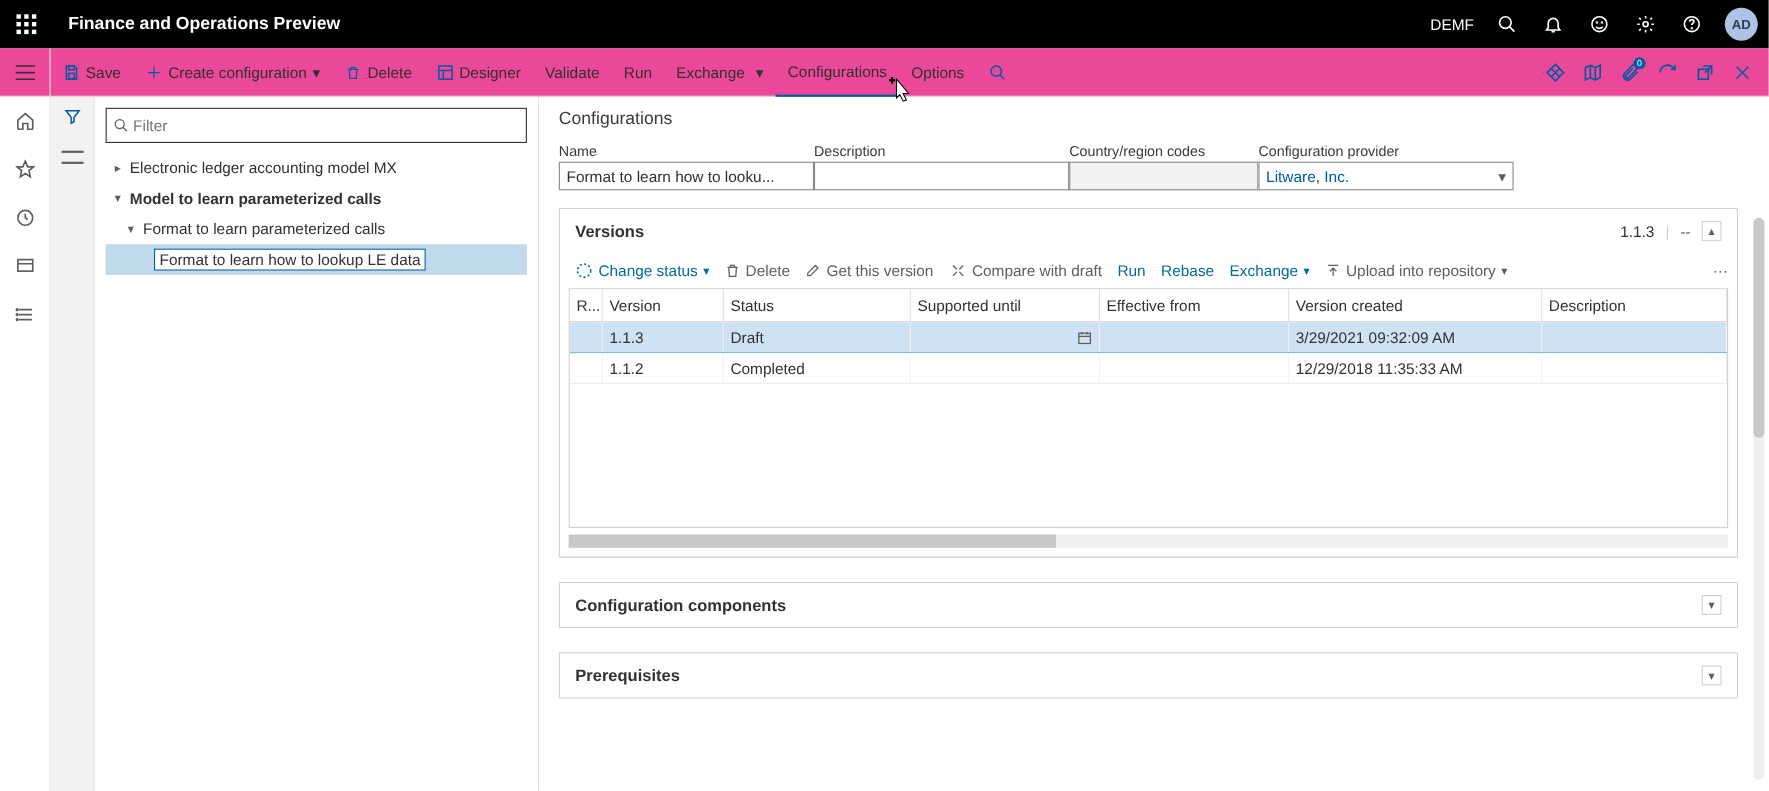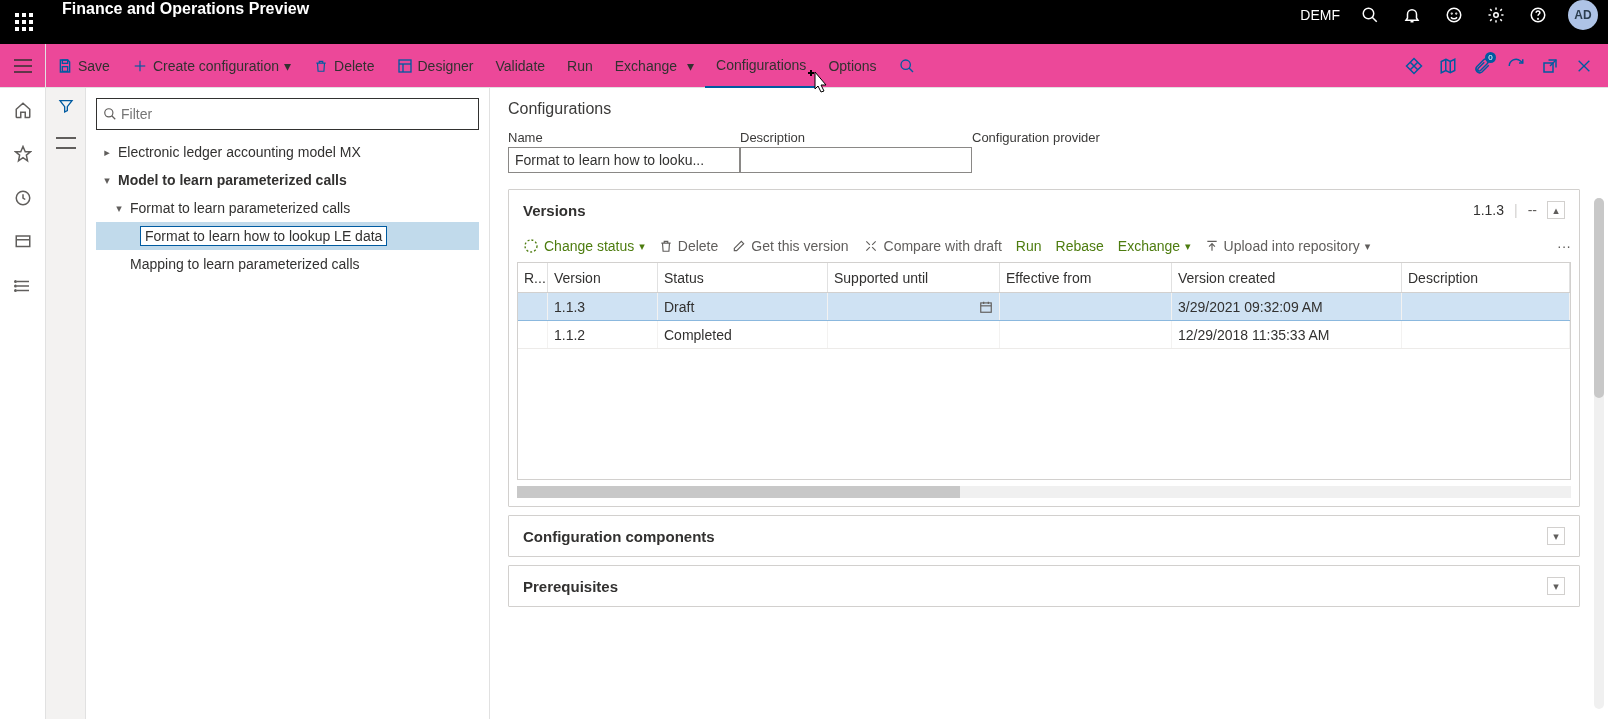--- a/index.html
+++ b/index.html
@@ -1,17 +1,17 @@
 <!DOCTYPE html>
 <html><head>
 <meta charset="utf-8">
 <style>
   * { box-sizing: border-box; margin: 0; padding: 0; }
   html, body { width: 1608px; height: 719px; font-family: "Segoe UI", Arial, sans-serif; font-size: 14px; color: #323130; background: #fff; overflow: hidden; }
-  .topbar { height: 44px; background: #000; color: #fff; display: flex; align-items: flex-start; }
+  .topbar { height: 44px; background: #000; color: #fff; display: flex; align-items: center; }
   .waffle { width: 48px; height: 44px; display: flex; align-items: center; justify-content: center; }
   .waffle-grid { width: 18px; height: 18px; display: grid; grid-template-columns: repeat(3, 4px); grid-template-rows: repeat(3, 4px); gap: 3px; }
   .waffle-grid span { background: #fff; width: 4px; height: 4px; }
   .app-title { font-size: 16px; font-weight: 600; margin-left: 14px; }
   .top-right { margin-left: auto; display: flex; align-items: center; gap: 18px; padding-right: 10px; }
   .icon-btn-top { width: 24px; height: 24px; display: flex; align-items: center; justify-content: center; color: #fff; }
   .avatar { width: 30px; height: 30px; border-radius: 50%; background: #aec3e6; color: #2c3e50; font-size: 12px; font-weight: 600; display: flex; align-items: center; justify-content: center; }
   .company-label { font-size: 14px; font-weight: 400; }
 
   .cmdbar-row { height: 44px; display: flex; align-items: center; border-bottom: 1px solid #e1e1e1; background: #ec4899; }
@@ -49,28 +49,28 @@
   .detail-scroll .thumb{ position:absolute; top:0; left:0; right:0; height:200px; background:#c8c8c8; border-radius:5px;}
   .section-title { font-size:16px; font-weight:400; color:#3b3a39; margin-bottom:12px;}
   .form-row { display:flex; margin-bottom:16px;}
   .field { display:flex; flex-direction:column; }
   .field label { font-size:13px; color:#3b3a39; margin-bottom:2px;}
   .text-input { height:26px; border:1px solid #8a8886; background:#fff; padding:0 6px; font-size:14px; overflow:hidden; white-space:nowrap; text-overflow:ellipsis; display:flex; align-items:center;}
   .text-input.disabled { background:#f3f2f1;}
   .combo { height:26px; border:1px solid #8a8886; background:#fff; display:flex; align-items:center; padding:0 6px; font-size:14px; color:#005ba1; justify-content:space-between;}
   .combo .chev{ color:#605e5c;}
 
-  .card { border:1px solid #d2d0ce; border-radius:1px; margin-bottom:8px; background:#fff;}
+  .card { border:1px solid #d2d0ce; border-radius:1px; margin-bottom:22px; background:#fff;}
   .card-header { height:40px; display:flex; align-items:center; padding:0 14px; font-size:15px; font-weight:400; justify-content:space-between;}
   .card-header .right-grp{ display:flex; align-items:center; gap:10px; color:#605e5c; font-size:14px;}
   .card-body { padding: 8px 8px 8px 8px;}
 
   .ver-toolbar { display:flex; align-items:center; gap:14px; padding:0 0 8px 6px; font-size:14px; flex-wrap:nowrap;}
   .ver-btn { display:flex; align-items:center; gap:5px; color:#605e5c;}
-  .ver-btn.link{ color:#4d7c0f;justify-content:center;}
+  .ver-btn.link{ color:#0369a1;justify-content:center;}
   .ver-btn .chev{ font-size:11px;}
   .ver-more{ margin-left:auto; color:#605e5c;}
 
   .grid { border:1px solid #d2d0ce; font-size:14px; width:100%;}
   .grid-head { display:flex; height:30px; background:#fff; border-bottom:1px solid #d2d0ce;}
   .gh { border-right:1px solid #e1e1e1; padding:4px 6px; display:flex; align-items:center; color:#323130; overflow:hidden; white-space:nowrap;}
   .grid-body { height:186px; position:relative; overflow:hidden;}
   .grow { display:flex; height:28px; border-bottom:1px solid #edebe9;}
   .grow.sel{ background:#cfe2f3; border-bottom:1px solid #8bb8de;}
   .gc { border-right:1px solid #f3f2f1; padding:4px 6px; display:flex; align-items:center; overflow:hidden;}
@@ -319,23 +319,20 @@
           <span class="tree-toggle">▾</span>
           <span class="lbl" style="font-weight:600;">Model to learn parameterized calls</span>
         </div>
       <div class="tree-row tree-indent-3">
           <span class="tree-toggle" style="margin-left:-18px;">▾</span>
           <span class="lbl">Format to learn parameterized calls</span>
         </div>
       <div class="tree-row tree-indent-4 sel">
           <span class="lbl">Format to learn how to lookup LE data</span>
         </div>
-      <div class="tree-row tree-indent-3">
-          <span class="lbl">Mapping to learn parameterized calls</span>
-        </div>
     </div>
   </div>
 
   <div class="detail-pane">
 
     <div class="detail-scroll">
         <div class="thumb"></div>
       </div>
 
     <div class="section-title">Configurations</div>
@@ -345,22 +342,32 @@
         <div class="text-input">
             <span>Format to learn how to looku...</span>
           </div>
       </div>
       <div class="field" style="width:232px;">
         <label>Description</label>
         <div class="text-input">
             <span></span>
           </div>
       </div>
+      <div class="field" style="width:172px;">
+        <label>Country/region codes</label>
+        <div class="text-input disabled">
+            <span></span>
+          </div>
+      </div>
       <div class="field" style="width:232px;">
         <label>Configuration provider</label>
+        <div class="combo">
+            <span>Litware, Inc.</span>
+            <span class="chev chev-down"></span>
+          </div>
       </div>
     </div>
 
     <div class="card">
       <div class="card-header">
         <span style="font-weight:600;">Versions</span>
         <span class="right-grp">
           <span style="color:#323130;">1.1.3</span>
           <span style="color:#d2d0ce;">|</span>
           <span>--</span>

